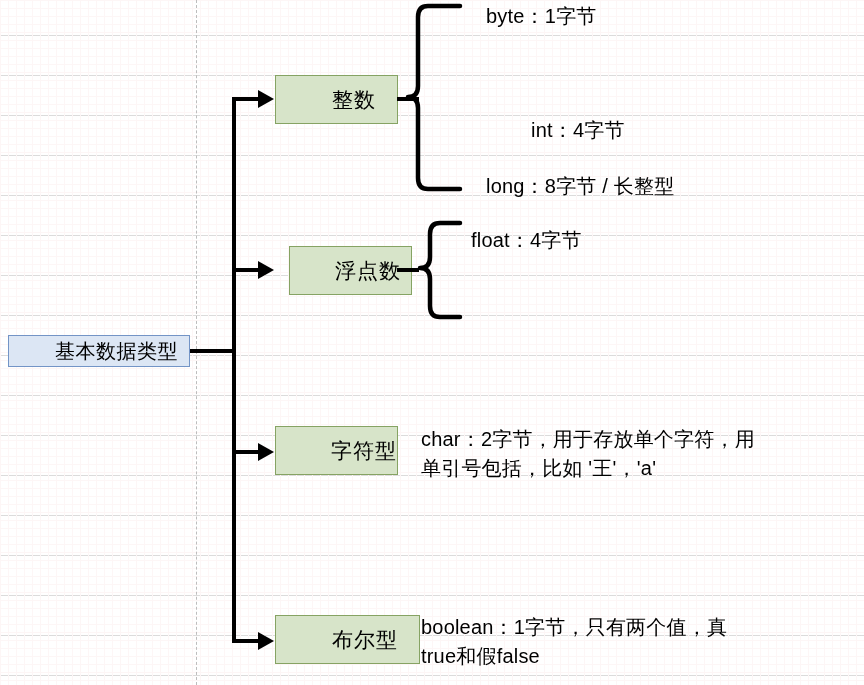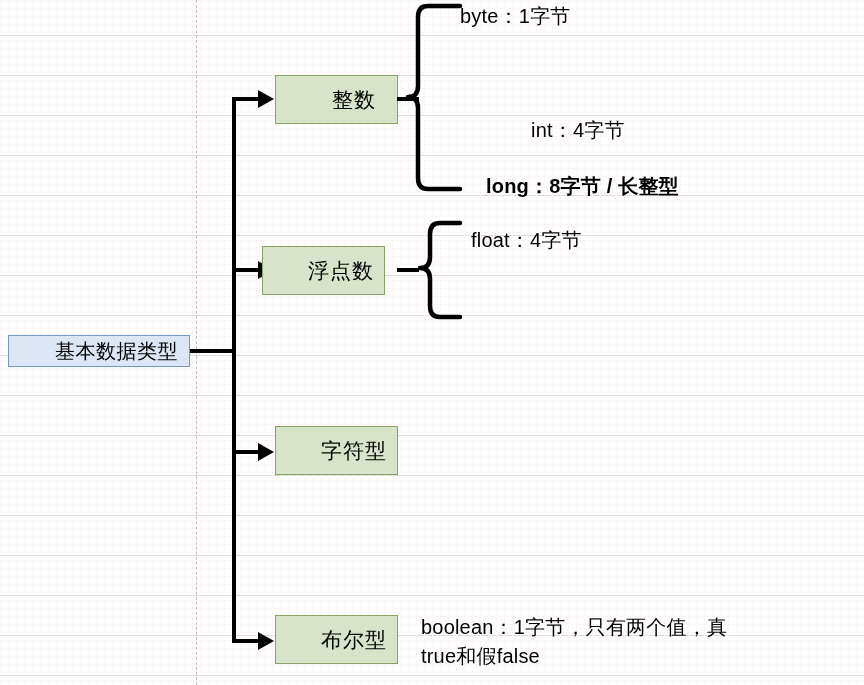--- a/index.html
+++ b/index.html
@@ -127,34 +127,34 @@
   <div class="line-h" style="left:232px; top:97px; width:30px;"></div>
   <div class="arrow-head" style="left:258px; top:90px;"></div>
   <div class="node node-green" style="left:275px; top:75px; width:123px; height:49px;">
     <span>整数</span>
   </div>
 
   <div class="line-h" style="left:397px; top:97px; width:22px;"></div>
 
   <div class="line-h" style="left:232px; top:268px; width:30px;"></div>
   <div class="arrow-head" style="left:258px; top:261px;"></div>
-  <div class="node node-green" style="left:262px; top:246px; width:123px; height:49px;">
+  <div class="node node-green" style="left:289px; top:246px; width:123px; height:49px;">
     <span>浮点数</span>
   </div>
   <div class="line-h" style="left:397px; top:268px; width:22px;"></div>
 
   <div class="line-h" style="left:232px; top:450px; width:30px;"></div>
   <div class="arrow-head" style="left:258px; top:443px;"></div>
-  <div class="node node-green" style="left:275px; top:426px; width:123px; height:49px;">
+  <div class="node node-green" style="left:275px; top:426px; width:123px; height:49px;justify-content:flex-end;">
     <span>字符型</span>
   </div>
 
   <div class="line-h" style="left:232px; top:639px; width:30px;"></div>
   <div class="arrow-head" style="left:258px; top:632px;"></div>
-  <div class="node node-green" style="left:275px; top:615px; width:123px; height:49px;">
+  <div class="node node-green" style="left:275px; top:615px; width:145px; height:49px;">
     <span>布尔型</span>
   </div>
 
   <svg id="overlay" viewBox="0 0 864 685" xmlns="http://www.w3.org/2000/svg">
 
     <path d="M 460 6
              L 428 6
              Q 418 6 418 17
              L 418 86
              Q 418 97 408 97
@@ -167,27 +167,29 @@
              L 440 223
              Q 430 223 430 234
              L 430 257
              Q 430 268 420 268
              Q 430 268 430 279
              L 430 306
              Q 430 317 440 317
              L 460 317" fill="none" stroke="#000000" stroke-width="4.5" stroke-linecap="round" stroke-linejoin="round"></path>
   </svg>
 
-  <div class="leaf-text" style="left:460px; top:2px;">byte：1字节</div>
+  <div class="leaf-text" style="left:486px; top:2px;">byte：1字节</div>
 
 
   <div class="leaf-text" style="left:486px; top:116px;margin-left:45px;">int：4字节</div>
 
-  <div class="leaf-text" style="left:486px; top:172px;font-weight:bold;">long：8字节 / 长整型</div>
+  <div class="leaf-text" style="left:486px; top:172px;">long：8字节 / 长整型</div>
 
   <div class="leaf-text" style="left:471px; top:226px;text-align:right;">float：4字节</div>
 
 
+  <div class="leaf-text" style="left:421px; top:425px; width:400px;">char：2字节，用于存放单个字符，用
+单引号包括，比如 '王'，'a'</div>
 
   <div class="leaf-text" style="left:421px; top:613px; width:400px;">boolean：1字节，只有两个值，真
 true和假false</div>
 
 </div>
 
 </body></html>

